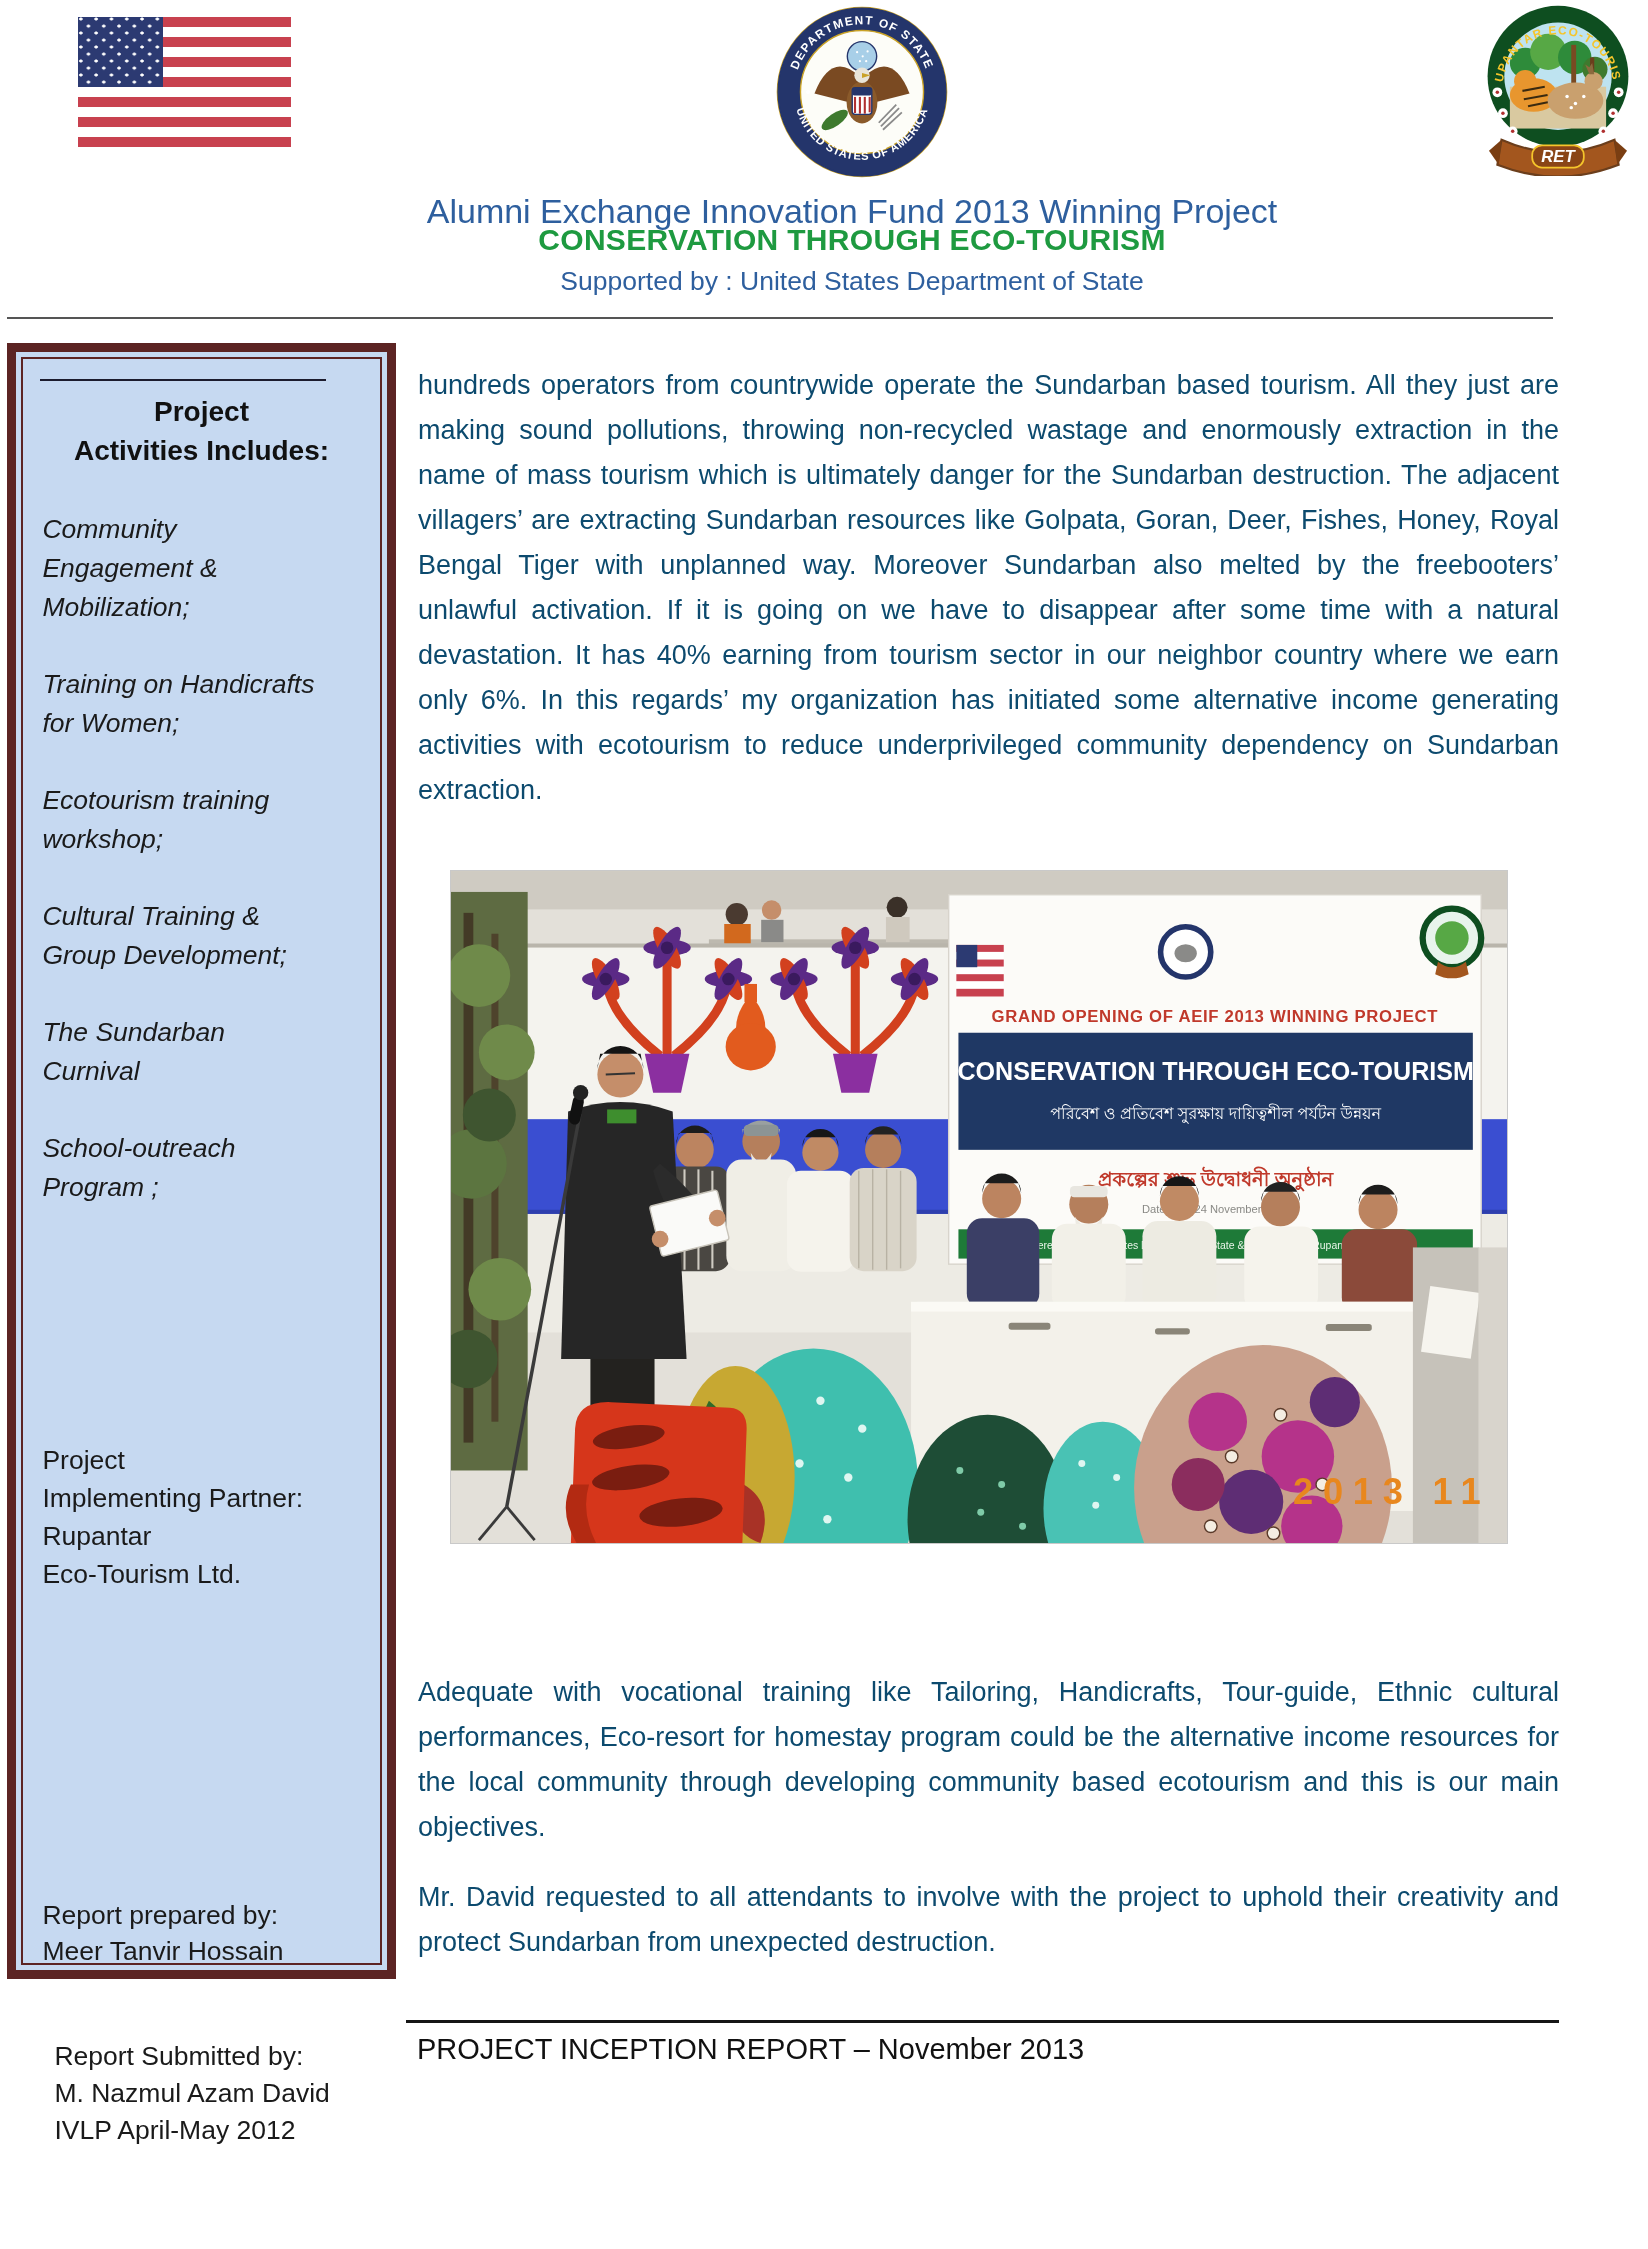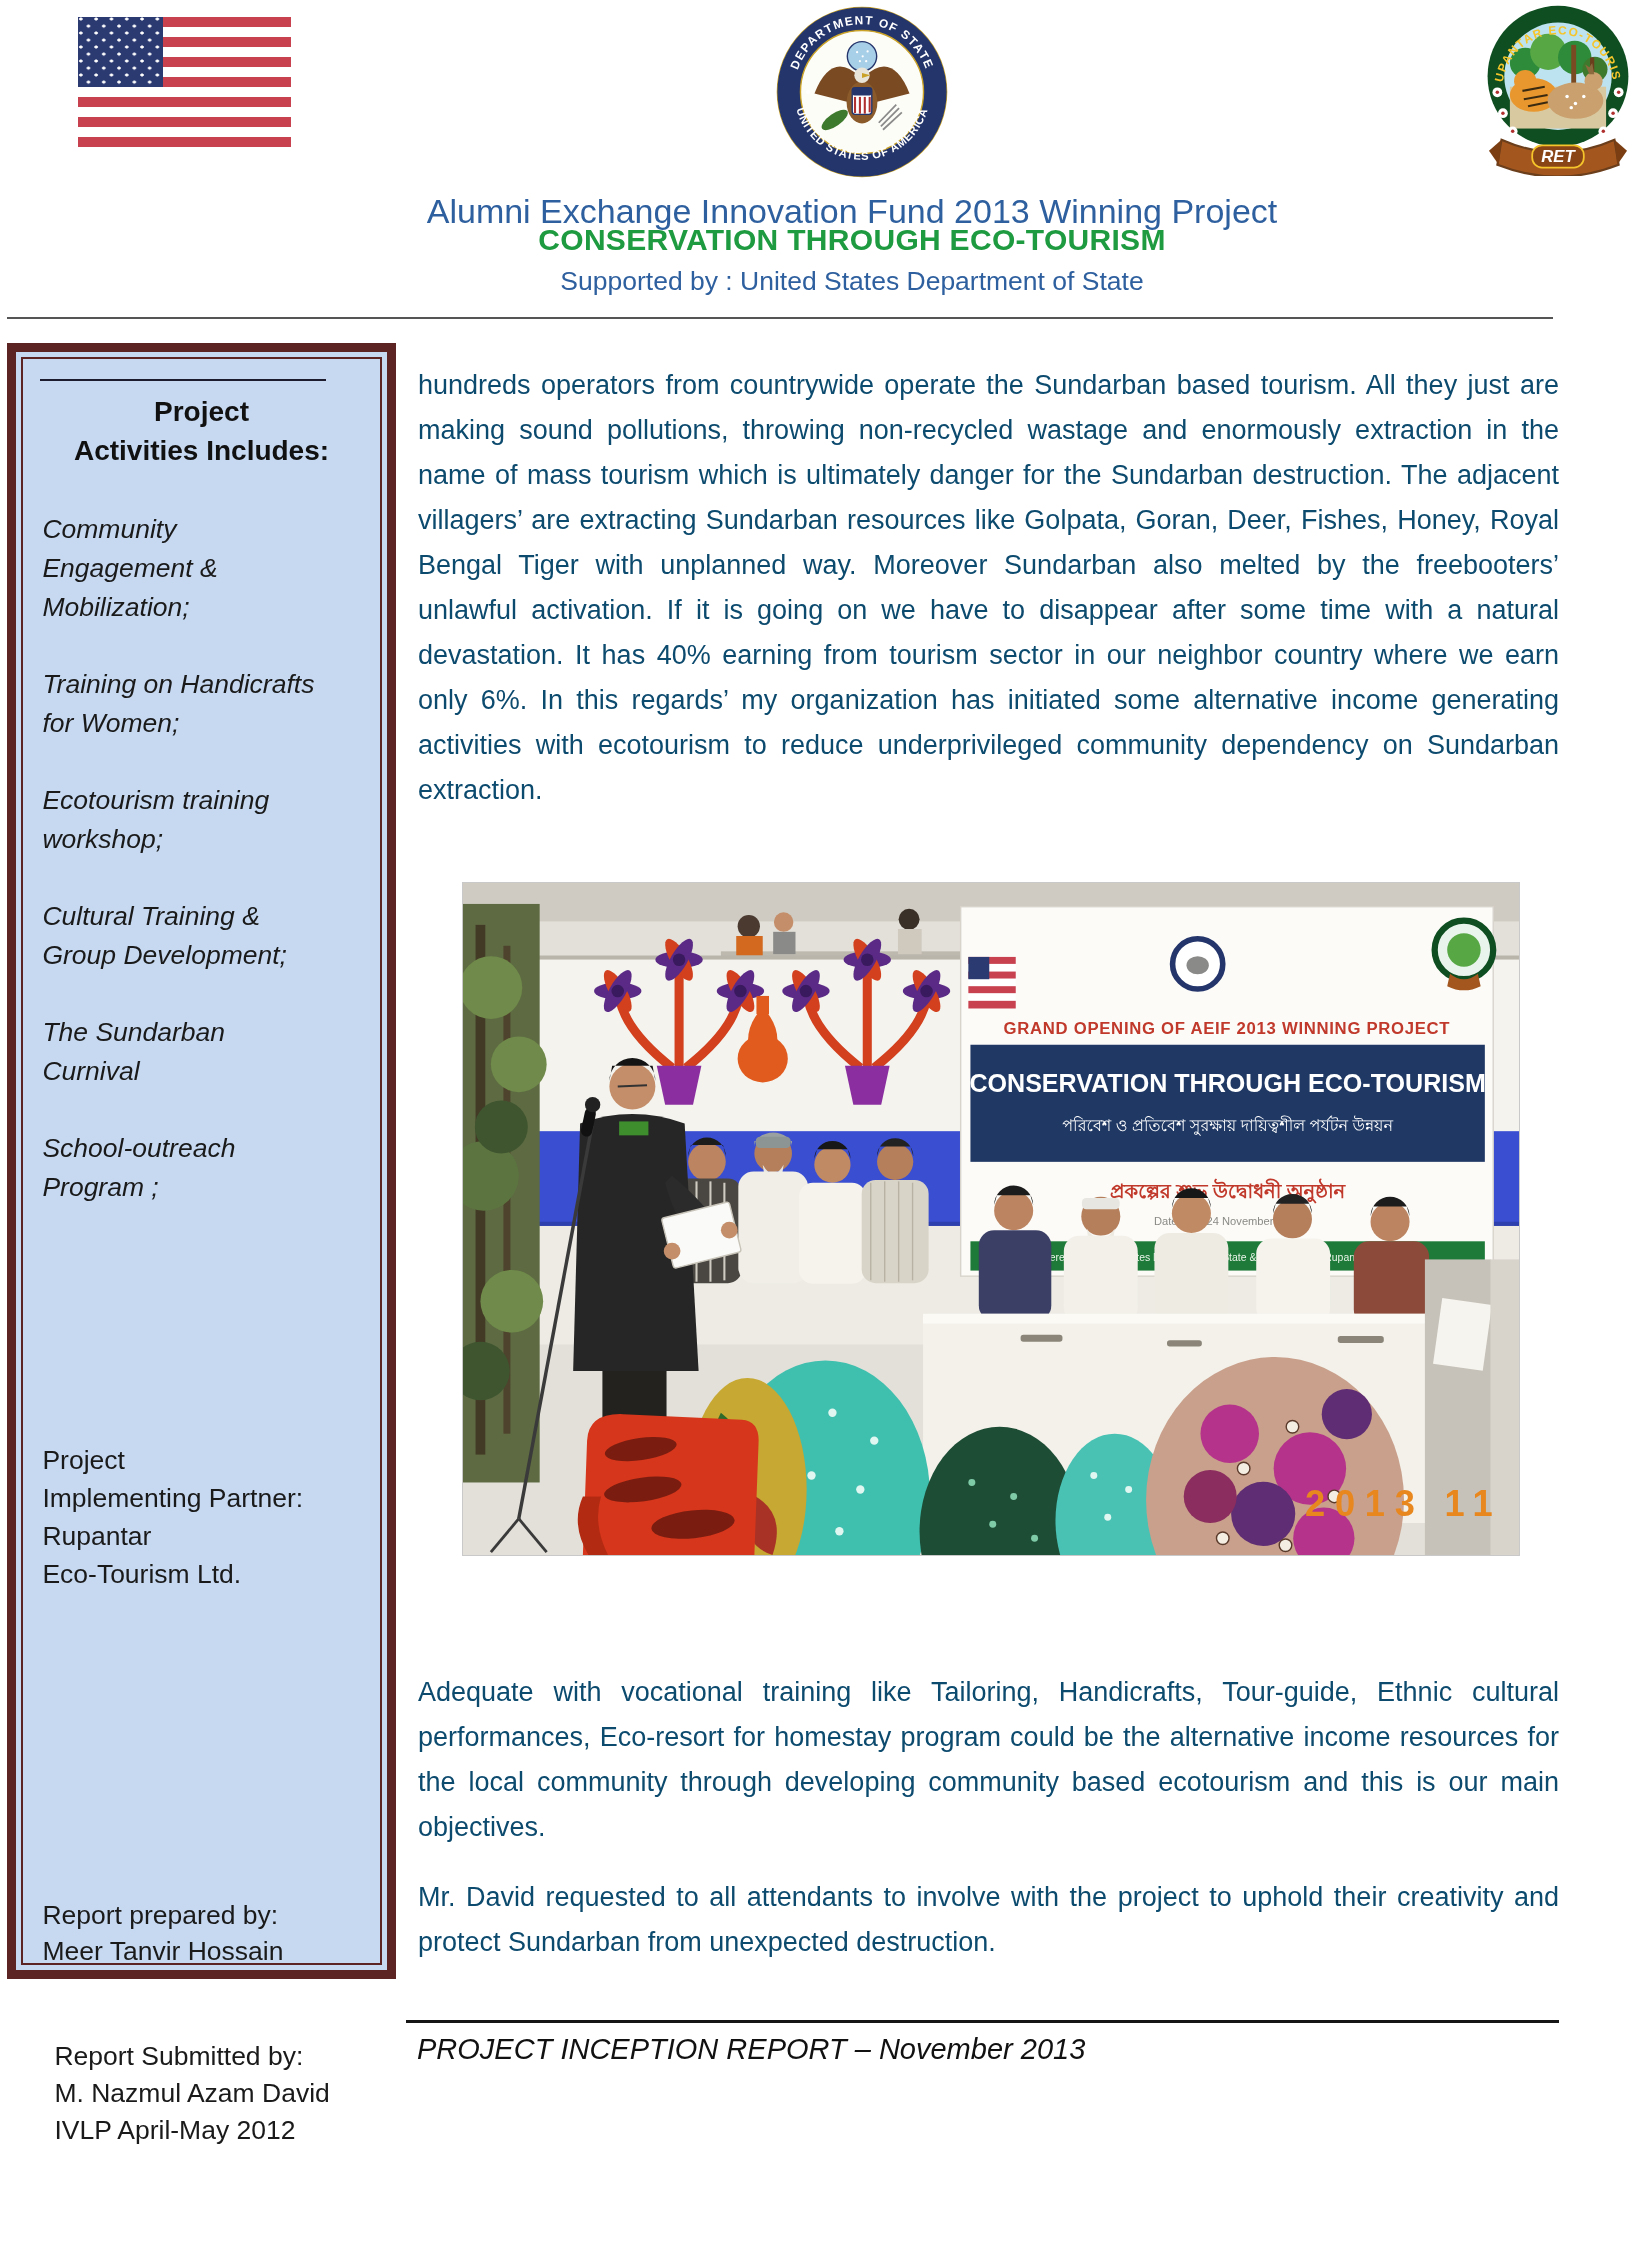--- a/index.html
+++ b/index.html
@@ -40,21 +40,21 @@
 
   
   .para{left:418px;width:1141px;text-align:justify;font-size:27px;line-height:45px;color:#0c4a6e;}
   .p1{top:336px;}
   .p2{top:1643px;}
   .p3{top:1848px;}
   .photo{left:450px;top:870px;width:1056px;height:672px;border:1.4px solid #c9c9c9;
     box-sizing:content-box;background:#E3E0D9;}
   .photo svg{display:block;}
   .footer-divider{left:406px;top:2020px;width:1153px;height:2.8px;background:#161616;}
-  .footer-title{left:417px;top:2033px;font-size:29px;color:#111;font-style:italic;}
+  .footer-title{left:417px;top:2033px;font-size:29px;color:#111;}
 </style>
 </head>
 <body>
 
 <div class="page">
 
   <div class="abs usflag">
     <div class="canton"></div>
   </div>
 
@@ -214,21 +214,21 @@
       <div class="abs sb-block sb-submitted">
         <div>Report Submitted by:</div>
         <div>M. Nazmul Azam David</div>
         <div>IVLP April-May 2012</div>
       </div>
     </div>
   </aside>
 
   <p class="abs para p1">hundreds operators from countrywide operate the Sundarban based tourism. All they just are making sound pollutions, throwing non-recycled wastage and enormously extraction in the name of mass tourism which is ultimately danger for the Sundarban destruction. The adjacent villagers’ are extracting Sundarban resources like Golpata, Goran, Deer, Fishes, Honey, Royal Bengal Tiger with unplanned way. Moreover Sundarban also melted by the freebooters’ unlawful activation.  If it is going on we have to disappear after some time with a natural devastation. It has 40% earning from tourism sector in our neighbor country where we earn only 6%. In this regards’ my organization has initiated some alternative income generating activities with ecotourism to reduce underprivileged community dependency on Sundarban extraction.</p>
 
-  <figure class="abs photo" style="margin:12px">
+  <figure class="abs photo" style="margin:0">
     <svg width="1056" height="672" viewBox="0 0 1515 964">
       <defs>
         <g id="flw">
           <ellipse rx="34" ry="12" fill="#5B2A86"></ellipse>
           <ellipse rx="34" ry="12" fill="#D2401E" transform="rotate(60)"></ellipse>
           <ellipse rx="34" ry="12" fill="#5B2A86" transform="rotate(120)"></ellipse>
           <circle r="9" fill="#3A1A5E"></circle>
         </g>
       </defs>
 

